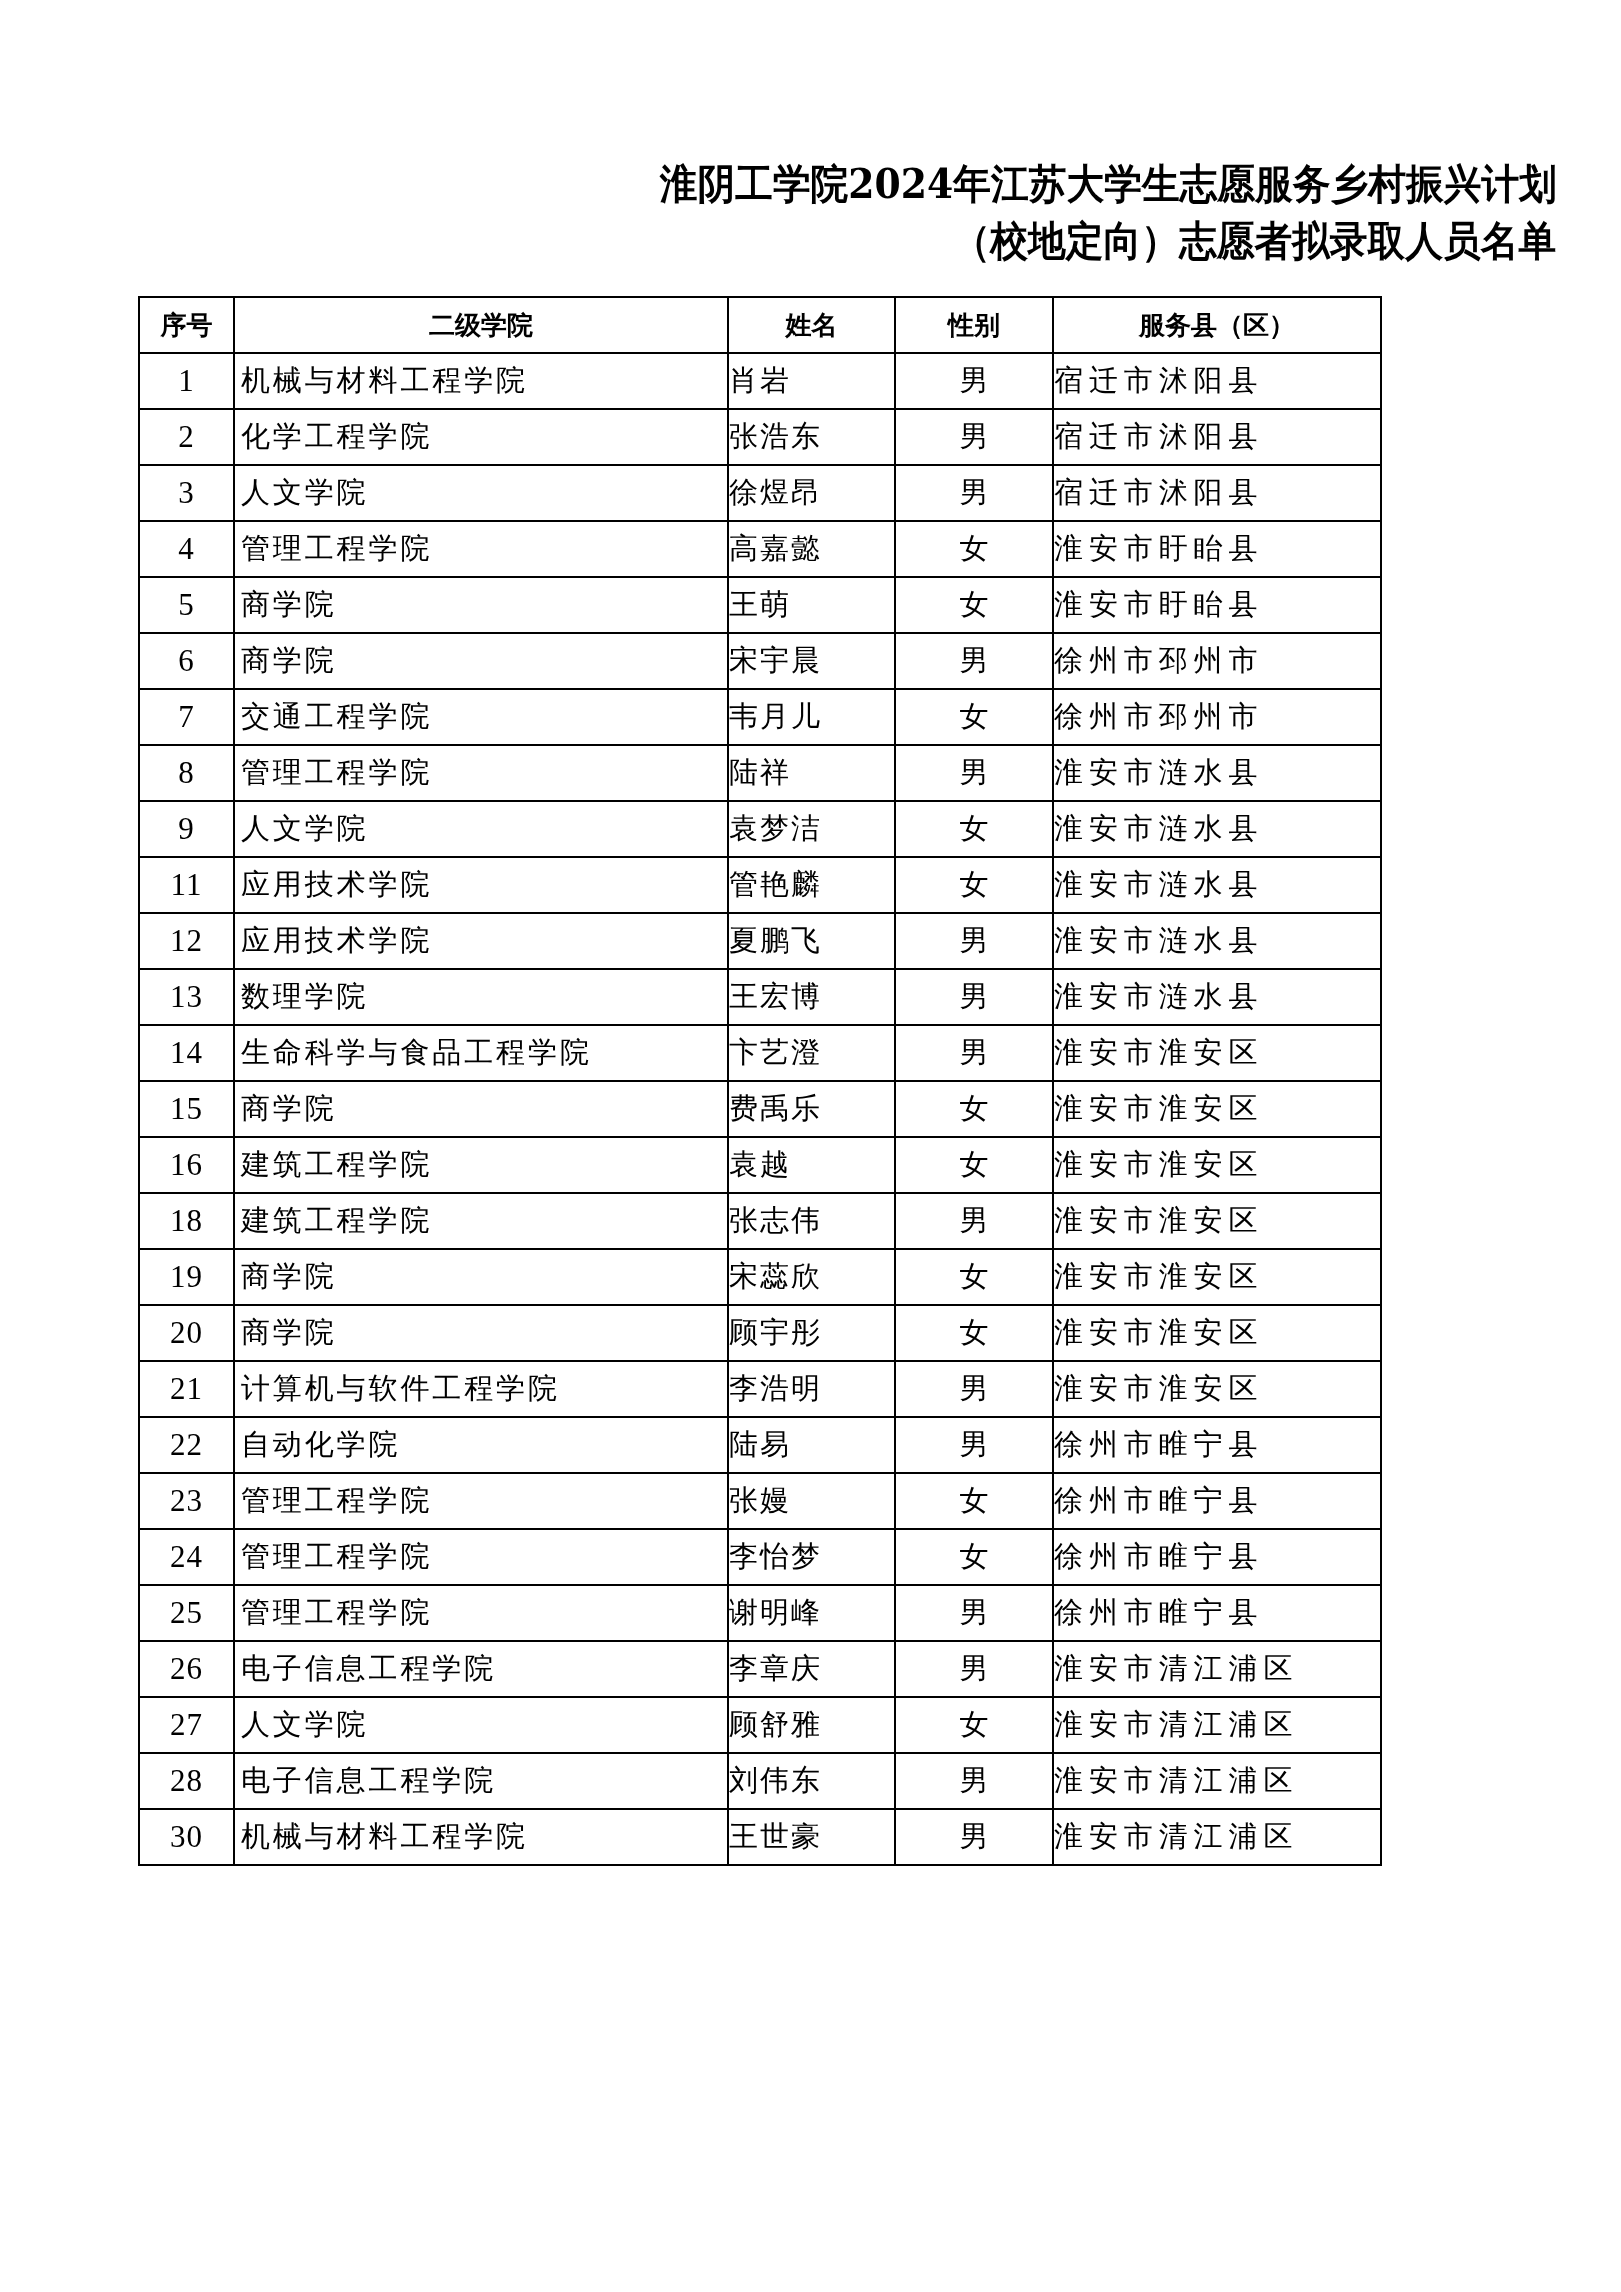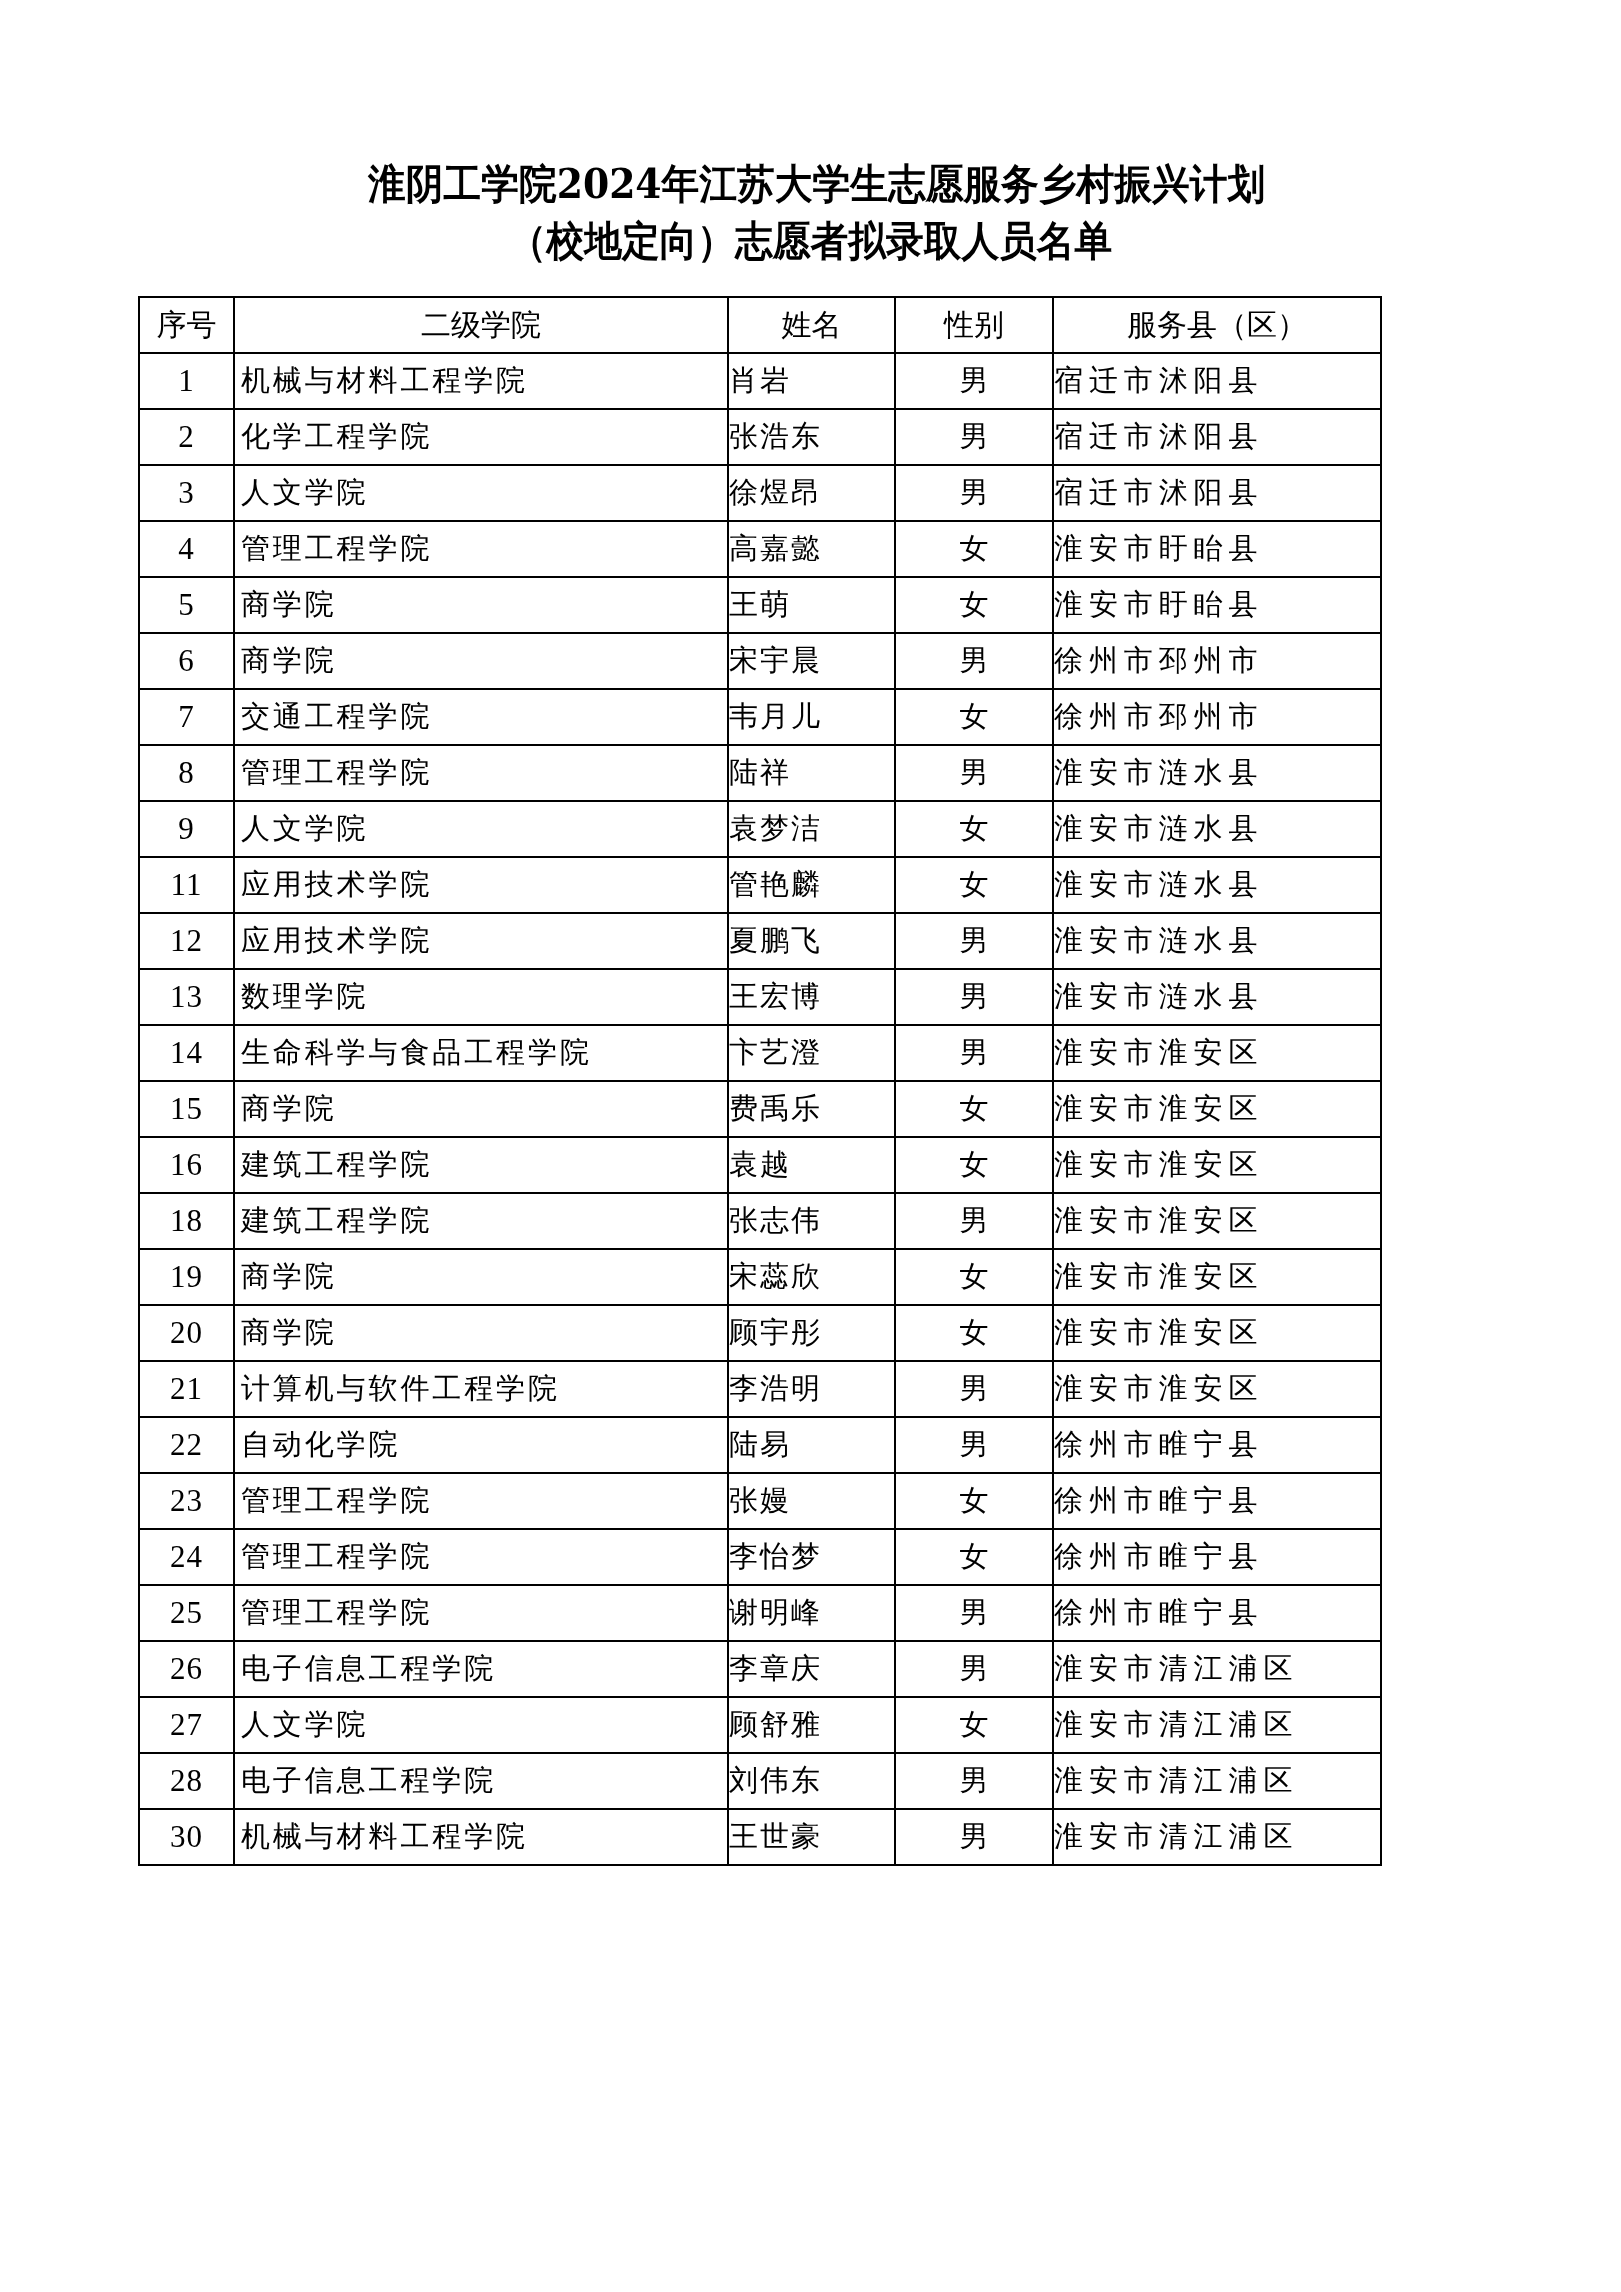--- a/index.html
+++ b/index.html
@@ -12,21 +12,21 @@
       height: 2293px;
       position: relative;
       overflow: hidden;
       color: #000000;
     }
     .title-block {
       position: absolute;
       left: 0;
       top: 157px;
       width: 1621px;
-      text-align: center;
+      text-align: right;
     }
     .title-line {
       font-family: "DejaVu Serif", "Liberation Serif", serif;
       font-weight: bold;
       font-size: 41px;
       line-height: 55px;
       letter-spacing: 0px;
       transform: scaleX(0.92);
       transform-origin: center;
       white-space: nowrap;
@@ -50,22 +50,22 @@
 
     table.roster th, table.roster td {
       border: 2.9px solid #000000;
       height: 54px;
       padding: 0;
       overflow: hidden;
       white-space: nowrap;
     }
     table.roster th {
       font-family: "DejaVu Sans", "Liberation Sans", sans-serif;
-      font-weight: normal;
-      font-size: 30px;
+      font-weight: bold;
+      font-size: 26px;
       text-align: center;
       vertical-align: middle;
     }
     table.roster td {
       font-family: "DejaVu Serif", "Liberation Serif", serif;
       font-size: 29px;
       vertical-align: middle;
     }
     td.no {
       text-align: center;

